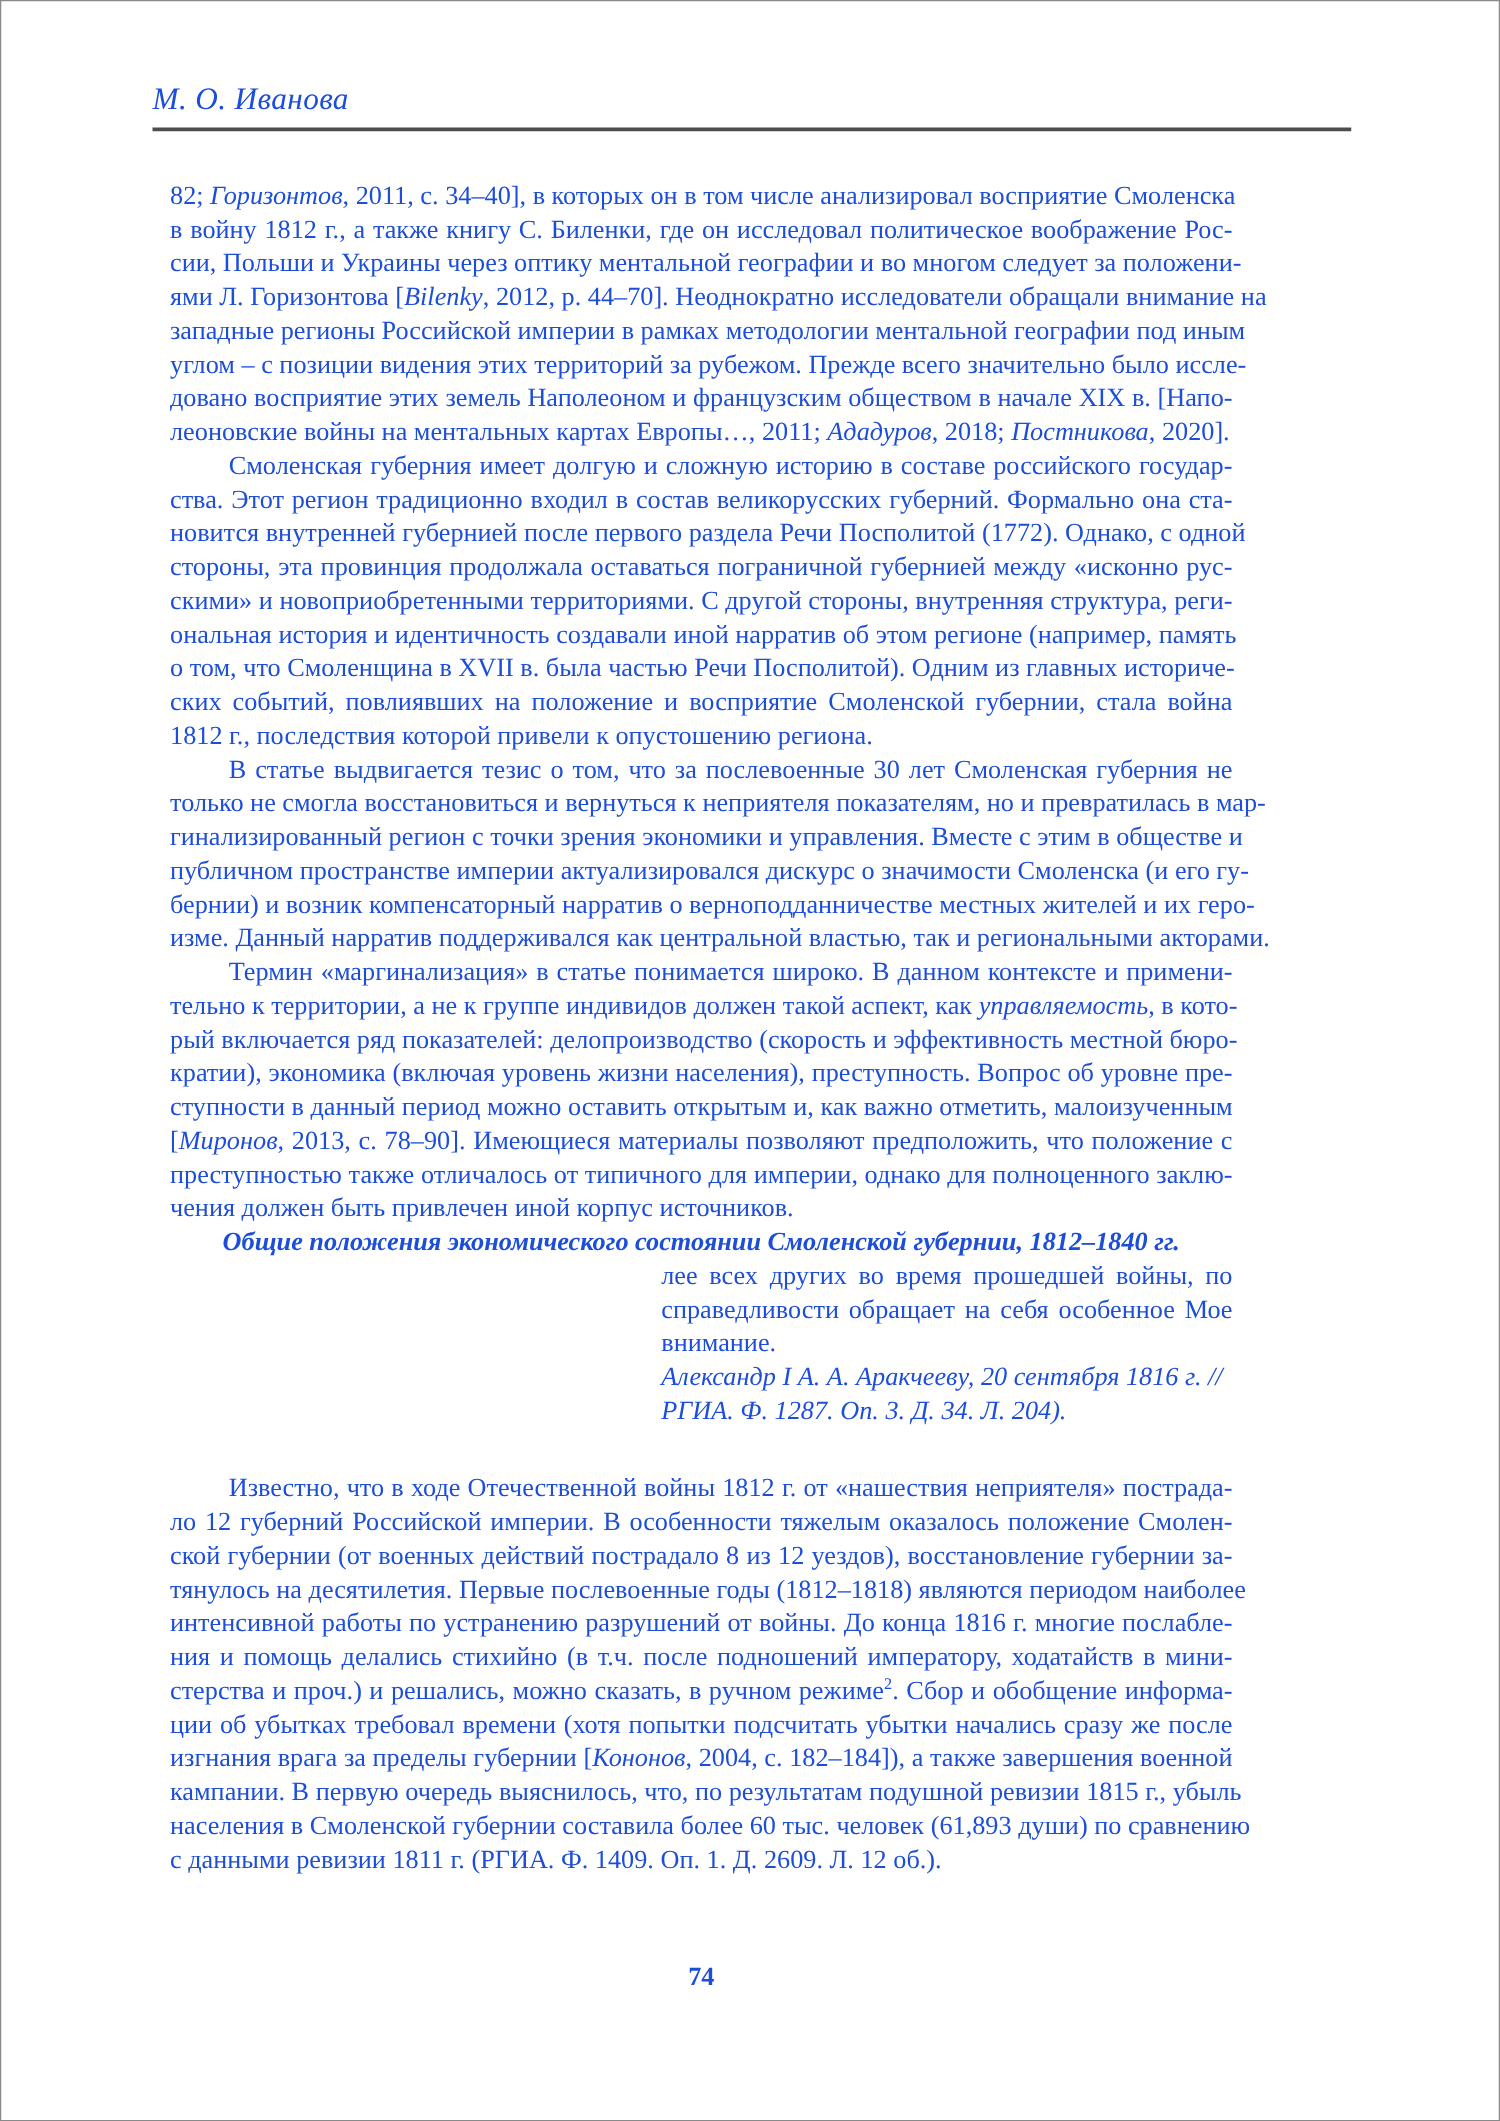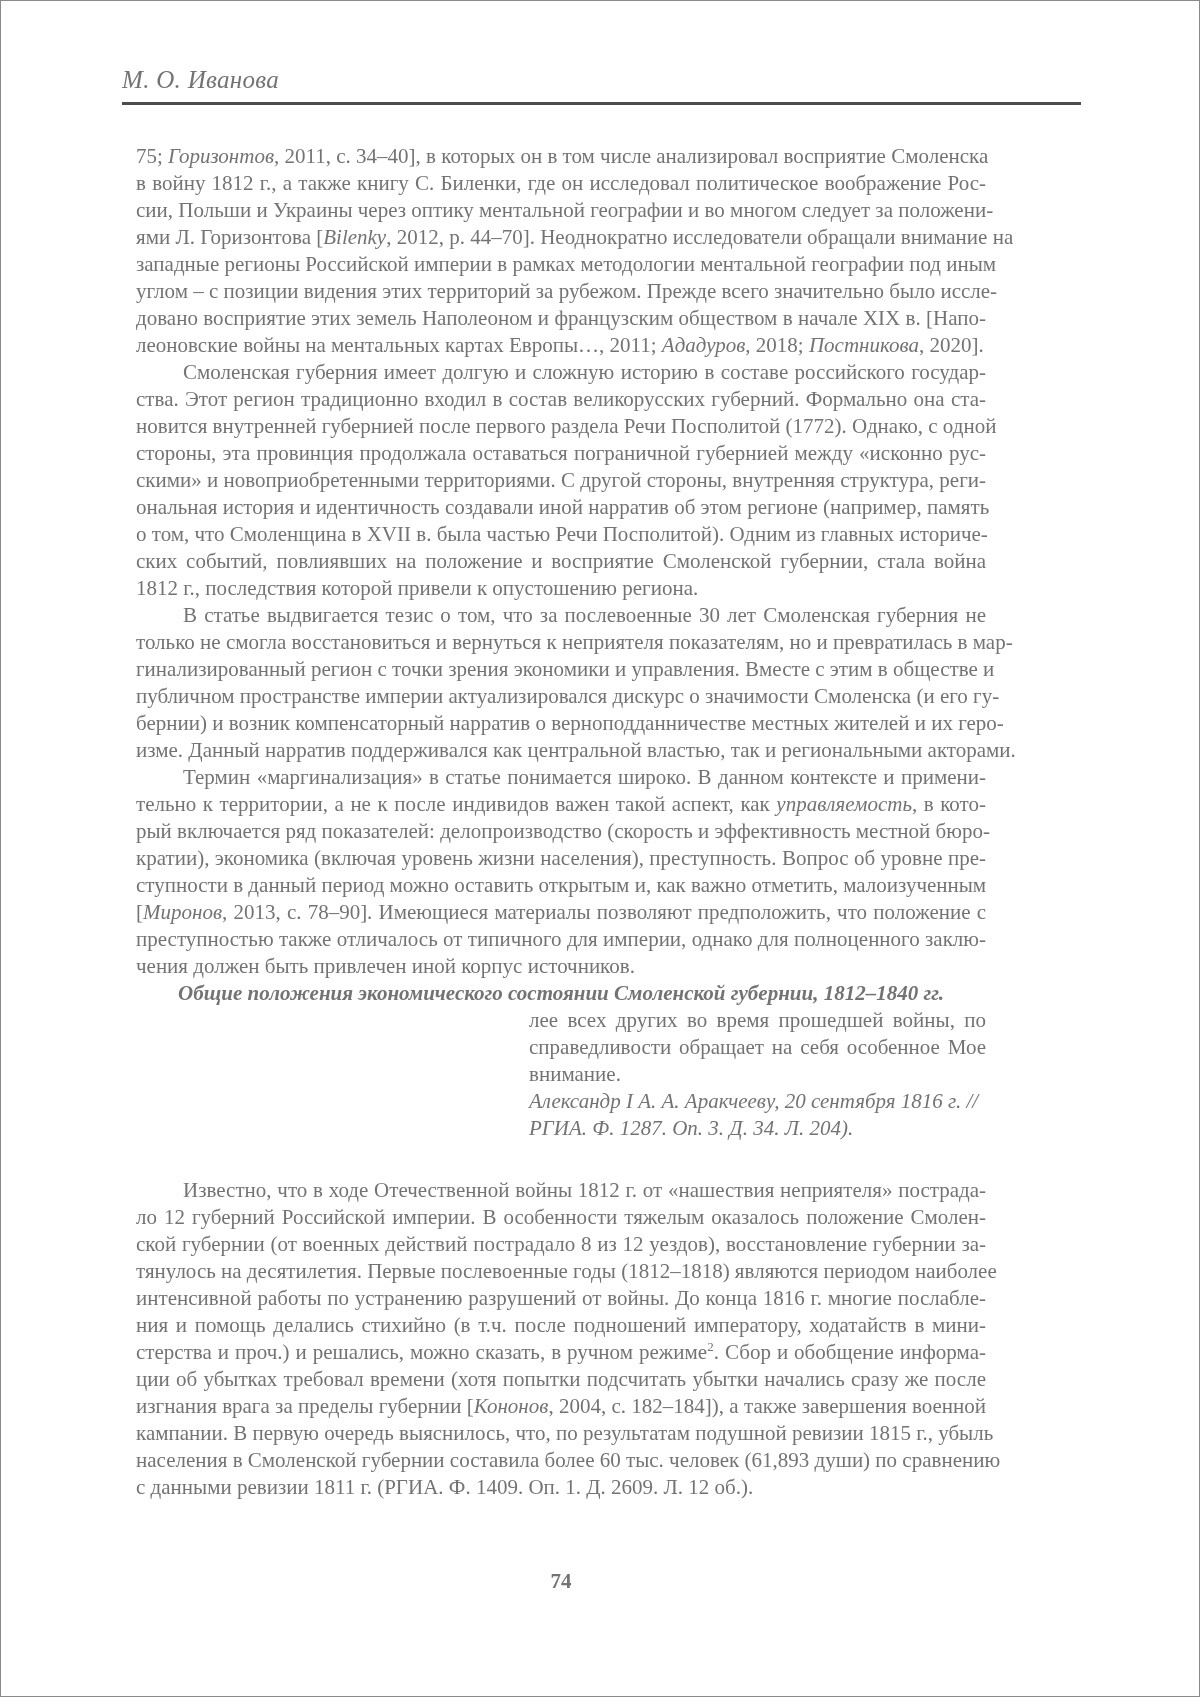--- a/index.html
+++ b/index.html
@@ -1,21 +1,21 @@
 <!DOCTYPE html>
 <html lang="ru"><head>
 <meta charset="utf-8">
 <style>
   html, body { margin: 0; padding: 0; background: #ffffff; }
   .page {
     position: relative;
     width: 1200px;
     height: 1697px;
     background: #ffffff;
-    color: #737373;
+    color: #1d4ed8;
     font-family: "Liberation Serif", "DejaVu Serif", serif;
     box-sizing: border-box;
     border: 1px solid #8a8a8a;
     overflow: hidden;
   }
   .running-header {
     position: absolute;
     left: 121px;
     top: 66px;
     width: 959px;
@@ -73,21 +73,21 @@
 <body>
 
 <div class="page">
 
   <div class="running-header">
     <span class="author">М. О. Иванова</span>
   </div>
 
   <div class="body-text">
       <div class="block paragraph">
-        <div class="line j"><span>75; </span><span class="i">Горизонтов</span><span>, 2011, с. 34–40], в которых он в том числе анализировал восприятие Смоленска</span></div>
+        <div class="line j"><span>82; </span><span class="i">Горизонтов</span><span>, 2011, с. 34–40], в которых он в том числе анализировал восприятие Смоленска</span></div>
         <div class="line j"><span>в войну 1812 г., а также книгу С. Биленки, где он исследовал политическое воображение Рос-</span></div>
         <div class="line j"><span>сии, Польши и Украины через оптику ментальной географии и во многом следует за положени-</span></div>
         <div class="line j"><span>ями Л. Горизонтова [</span><span class="i">Bilenky</span><span>, 2012, p. 44–70]. Неоднократно исследователи обращали внимание на</span></div>
         <div class="line j"><span>западные регионы Российской империи в рамках методологии ментальной географии под иным</span></div>
         <div class="line j"><span>углом – с позиции видения этих территорий за рубежом. Прежде всего значительно было иссле-</span></div>
         <div class="line j"><span>довано восприятие этих земель Наполеоном и французским обществом в начале XIX в. [Напо-</span></div>
         <div class="line"><span>леоновские войны на ментальных картах Европы…, 2011; </span><span class="i">Ададуров</span><span>, 2018; </span><span class="i">Постникова</span><span>, 2020].</span></div>
       </div>
       <div class="block paragraph">
         <div class="line j ind"><span>Смоленская губерния имеет долгую и сложную историю в составе российского государ-</span></div>
@@ -103,21 +103,21 @@
       <div class="block paragraph">
         <div class="line j ind"><span>В статье выдвигается тезис о том, что за послевоенные 30 лет Смоленская губерния не</span></div>
         <div class="line j"><span>только не смогла восстановиться и вернуться к неприятеля показателям, но и превратилась в мар-</span></div>
         <div class="line j"><span>гинализированный регион с точки зрения экономики и управления. Вместе с этим в обществе и</span></div>
         <div class="line j"><span>публичном пространстве империи актуализировался дискурс о значимости Смоленска (и его гу-</span></div>
         <div class="line j"><span>бернии) и возник компенсаторный нарратив о верноподданничестве местных жителей и их геро-</span></div>
         <div class="line"><span>изме. Данный нарратив поддерживался как центральной властью, так и региональными акторами.</span></div>
       </div>
       <div class="block paragraph">
         <div class="line j ind"><span>Термин «маргинализация» в статье понимается широко. В данном контексте и примени-</span></div>
-        <div class="line j"><span>тельно к территории, а не к после индивидов важен такой аспект, как </span><span class="i">управляемость</span><span>, в кото-</span></div>
+        <div class="line j"><span>тельно к территории, а не к группе индивидов должен такой аспект, как </span><span class="i">управляемость</span><span>, в кото-</span></div>
         <div class="line j"><span>рый включается ряд показателей: делопроизводство (скорость и эффективность местной бюро-</span></div>
         <div class="line j"><span>кратии), экономика (включая уровень жизни населения), преступность. Вопрос об уровне пре-</span></div>
         <div class="line j"><span>ступности в данный период можно оставить открытым и, как важно отметить, малоизученным</span></div>
         <div class="line j"><span>[</span><span class="i">Миронов</span><span>, 2013, с. 78–90]. Имеющиеся материалы позволяют предположить, что положение с</span></div>
         <div class="line j"><span>преступностью также отличалось от типичного для империи, однако для полноценного заклю-</span></div>
         <div class="line"><span>чения должен быть привлечен иной корпус источников.</span></div>
       </div>
       <div class="block heading">Общие положения экономического состоянии Смоленской губернии, 1812–1840 гг.</div>
       <div class="block epigraph">
         <div class="line j"><span>лее всех других во время прошедшей войны, по</span></div>

